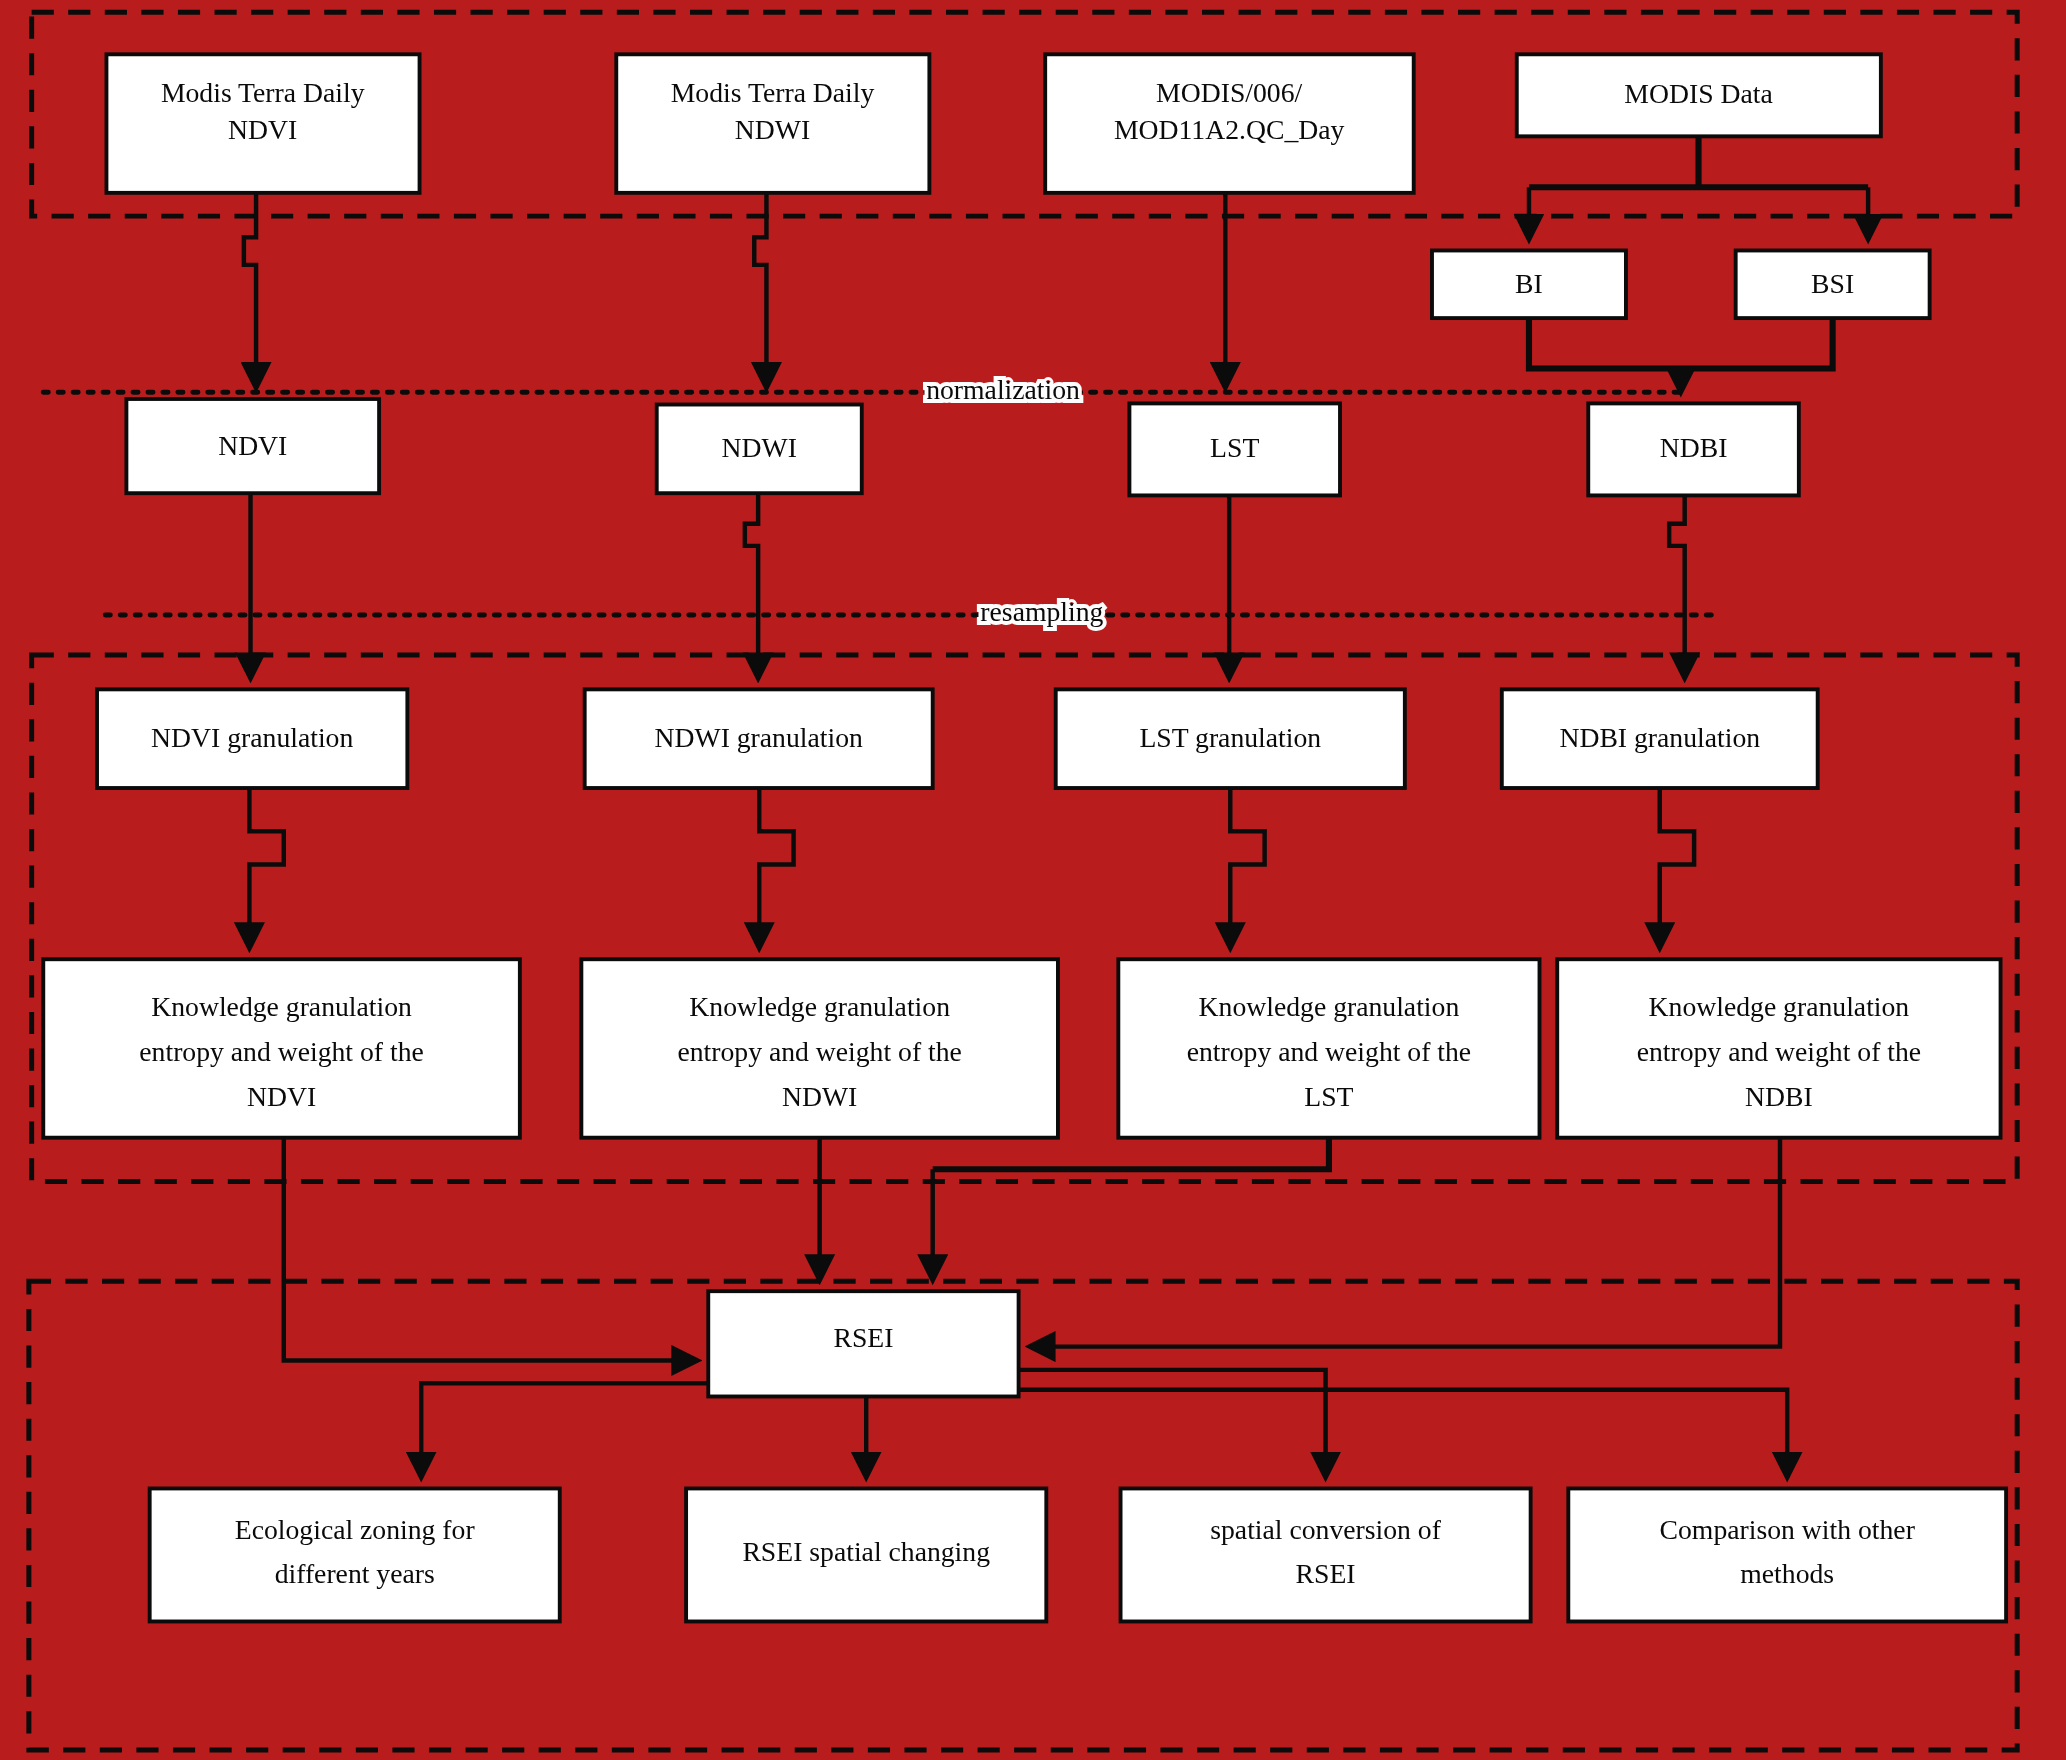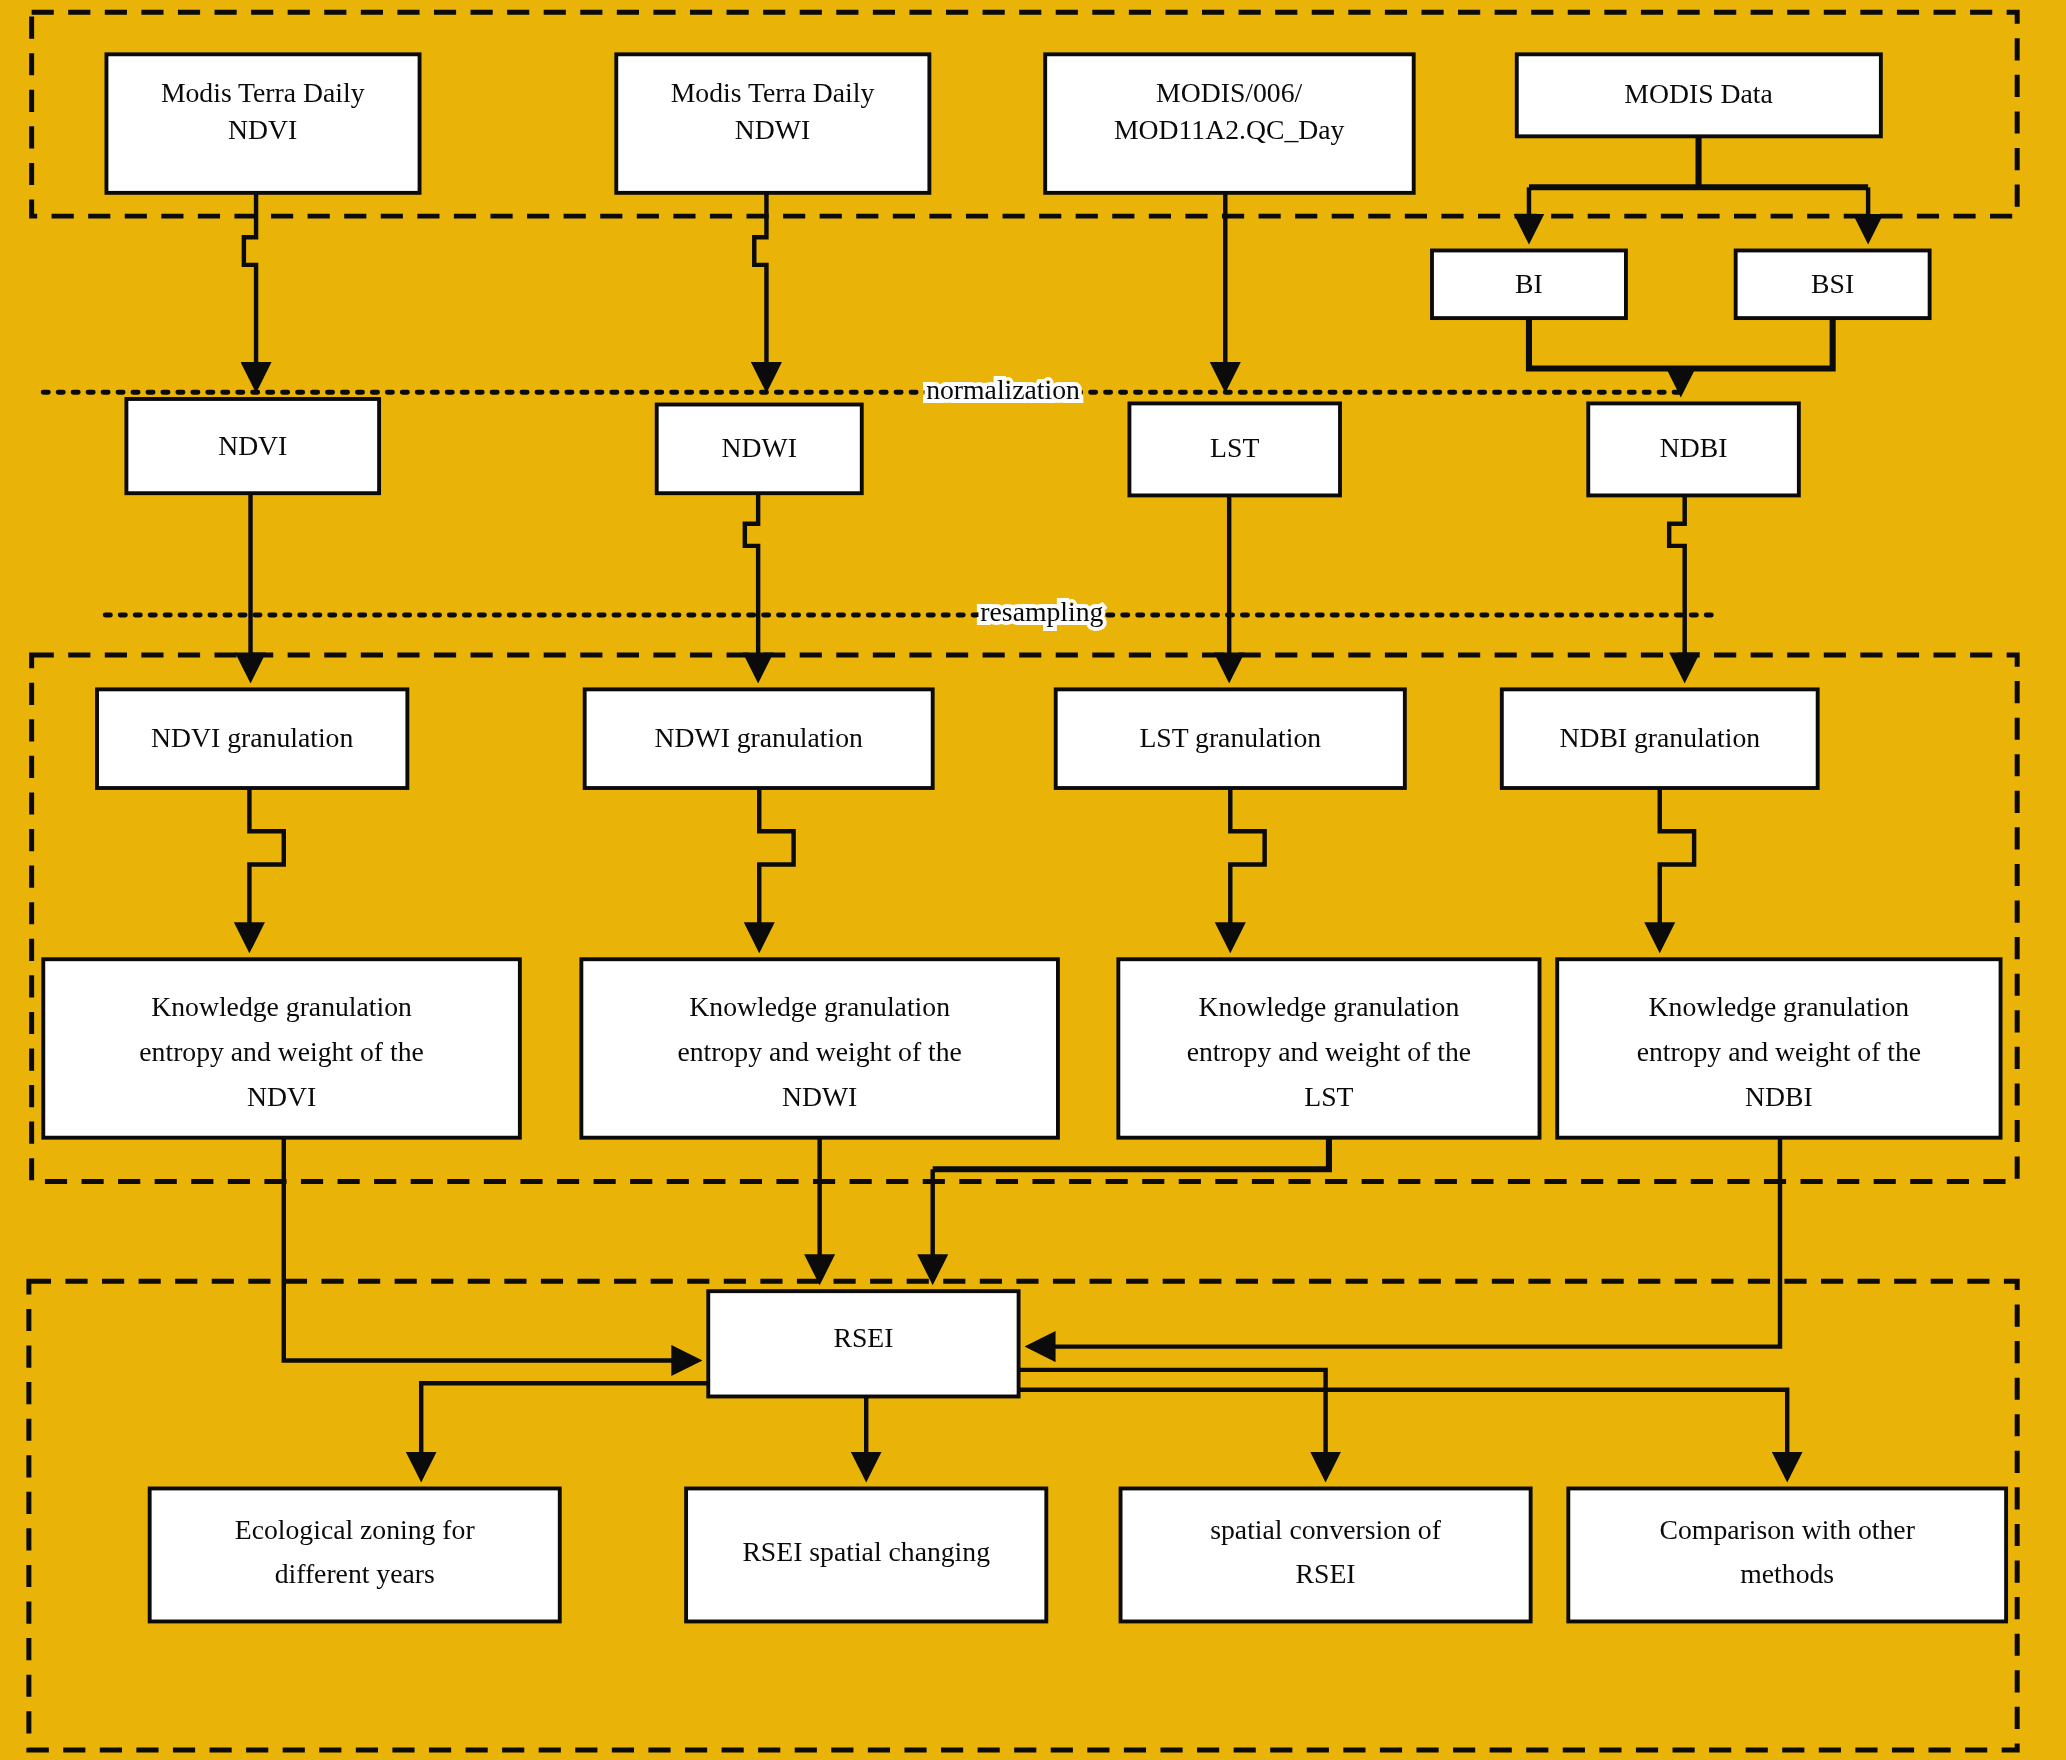--- a/index.html
+++ b/index.html
@@ -1,16 +1,16 @@
 <!DOCTYPE html>
 <html style="font-size:9px"><head>
 <meta charset="utf-8">
 <style>
   html,body{margin:0;padding:0;background:#ffffff;}
-  #stage{position:relative;width:2066px;height:1760px;background:#eab308;}
+  #stage{position:relative;width:2066px;height:1760px;background:#b91c1c;}
   svg{display:block;}
   .nodeLabel{
     font-family:"Liberation Serif","DejaVu Serif",serif;
     font-size:50px;
     fill:#0a0a0a;
     text-anchor:middle;
     dominant-baseline:middle;
     white-space:pre;
   }
   .sepLabel{

